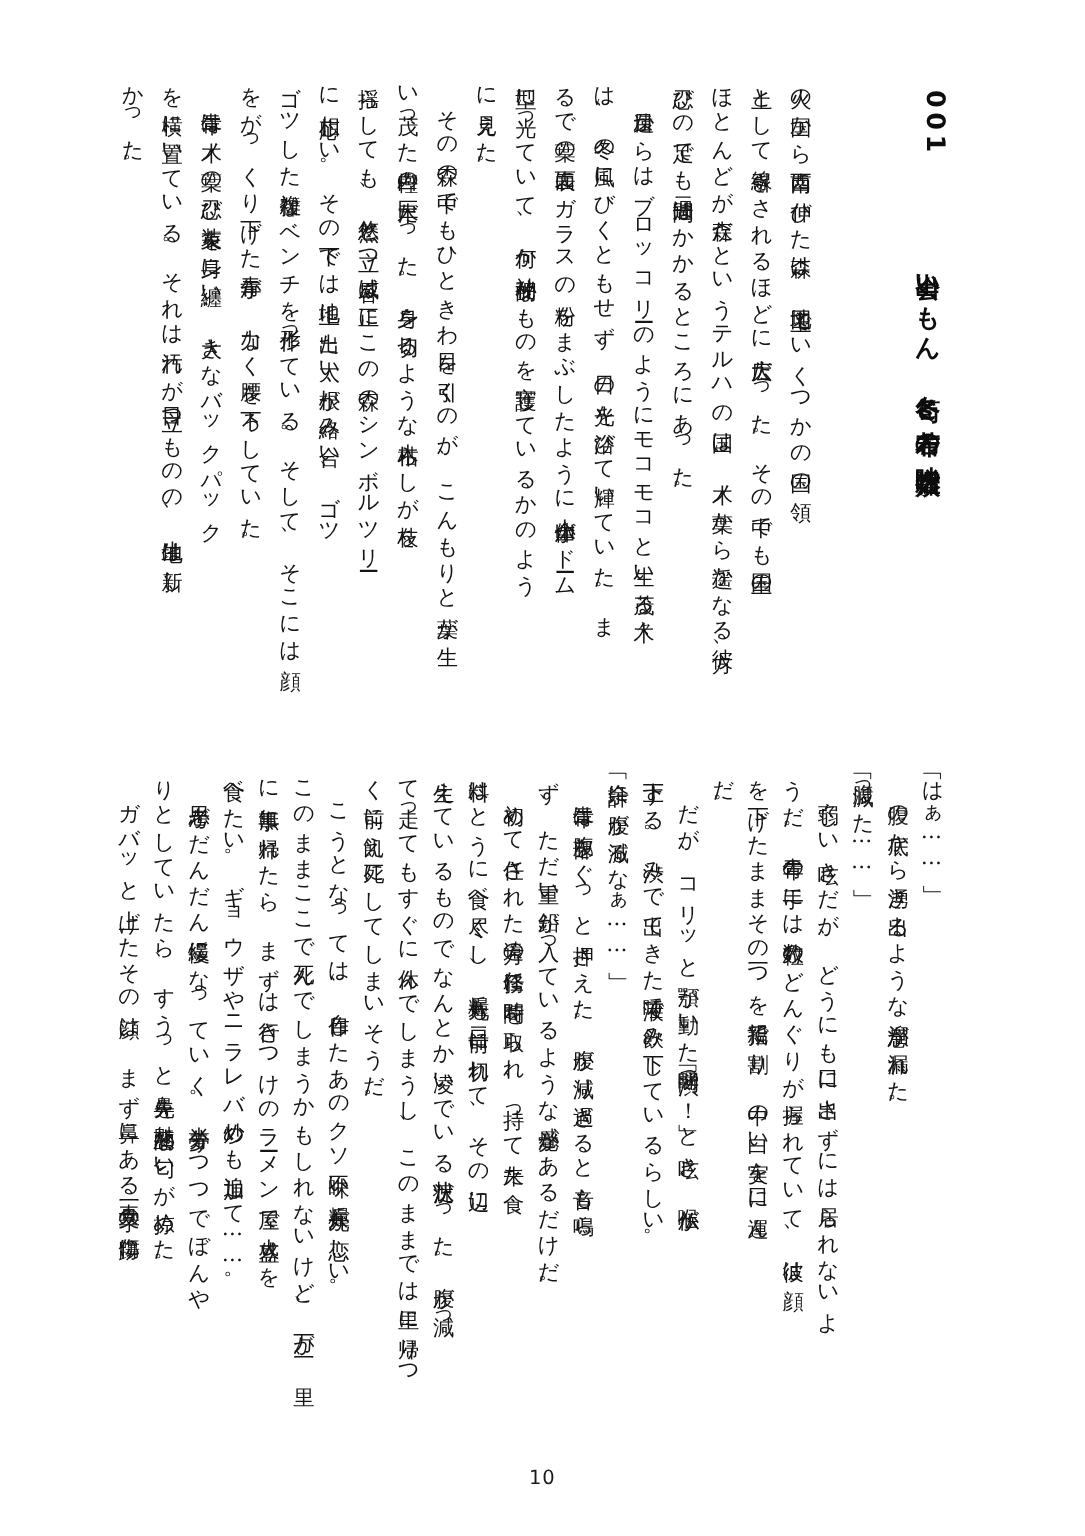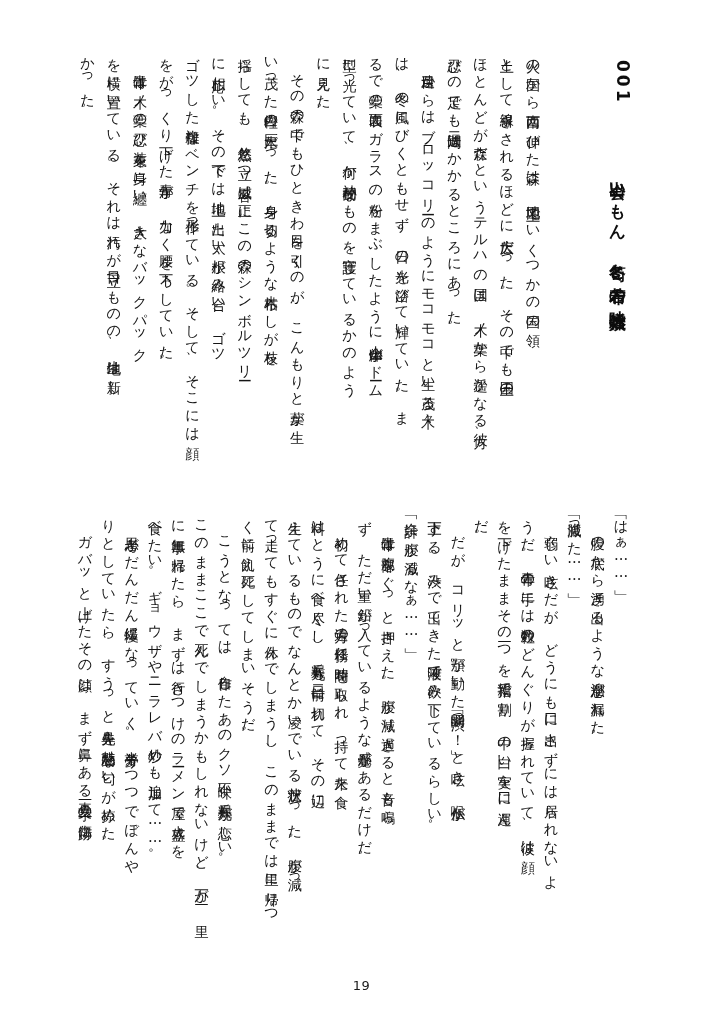--- a/index.html
+++ b/index.html
@@ -140,15 +140,15 @@
       <div class="col" style="right: 372.8px;">く前に飢え死にしてしまいそうだ。</div>
       <div class="col" style="right: 396.1px;">　こうとなっては、自作したあのクソ不味い兵糧丸が恋しい。</div>
       <div class="col" style="right: 419.4px;">このままここで死んでしまうかもしれないけど、万が一、里</div>
       <div class="col" style="right: 442.7px;">に無事に帰れたら、まずは行きつけのラーメン屋で大盛りを</div>
       <div class="col" style="right: 466px;">食べたい。ギョウザやニラレバ炒めも追加して……。</div>
       <div class="col" style="right: 489.3px;">　思考がだんだん緩慢になっていく。半分夢うつつでぼんや</div>
       <div class="col" style="right: 512.6px;">りとしていたら、すうっと鼻先を魅惑的な匂いが掠めた。</div>
       <div class="col" style="right: 535.9px;">　ガバッと上げたその顔は、まず鼻にある真一文字の傷跡に</div>
     </div>
 
-  <div class="folio">19</div>
+  <div class="folio">10</div>
 
 </div>
 
 </body></html>

